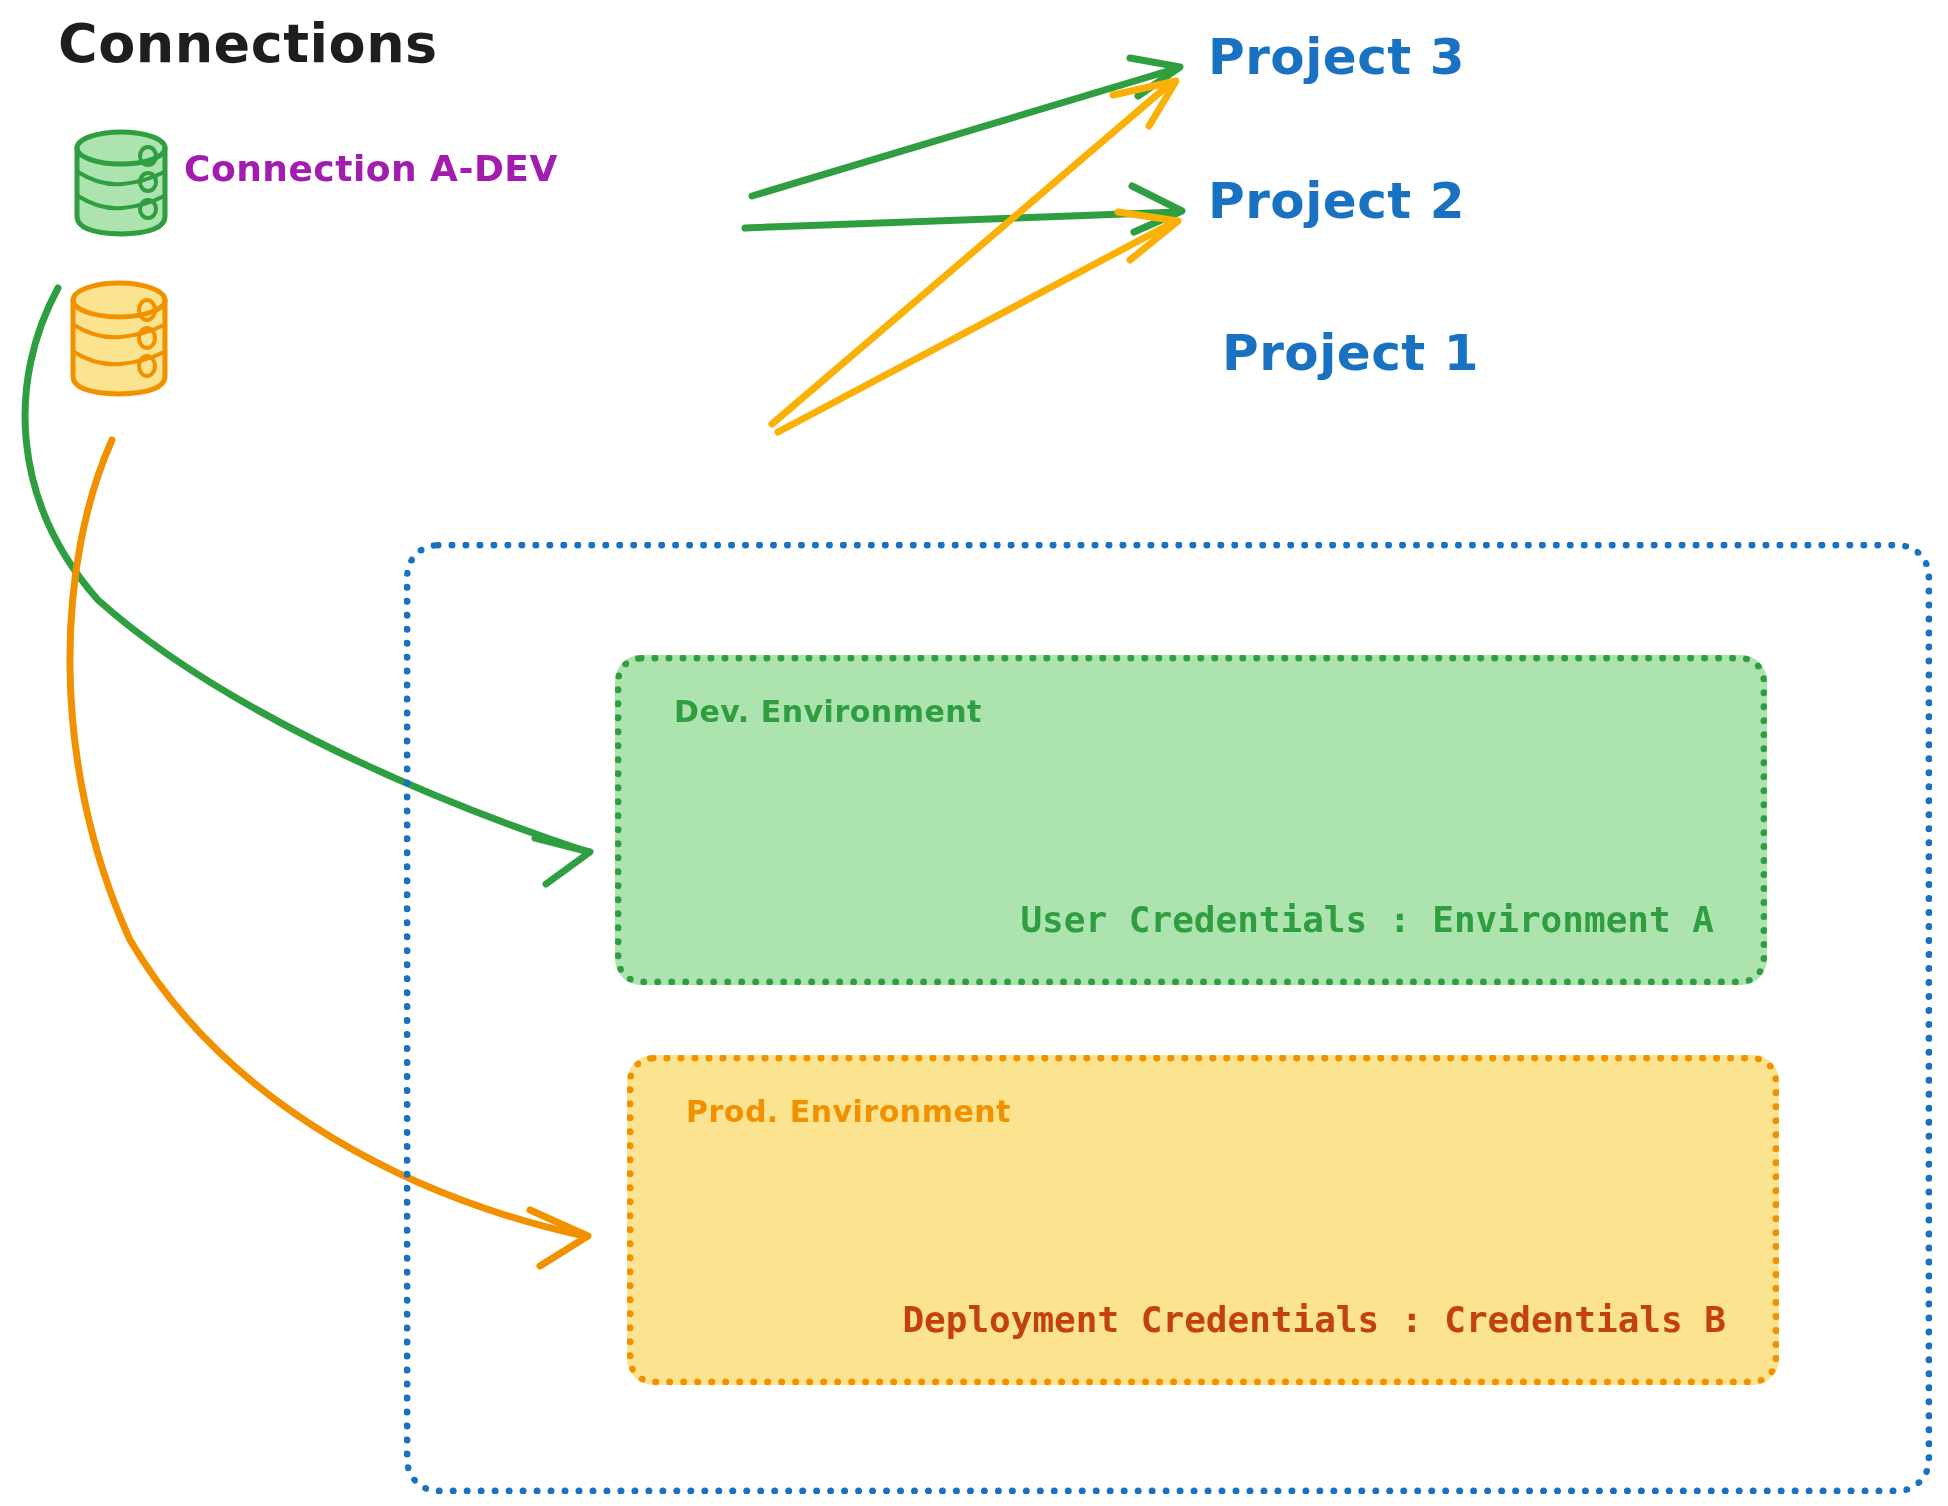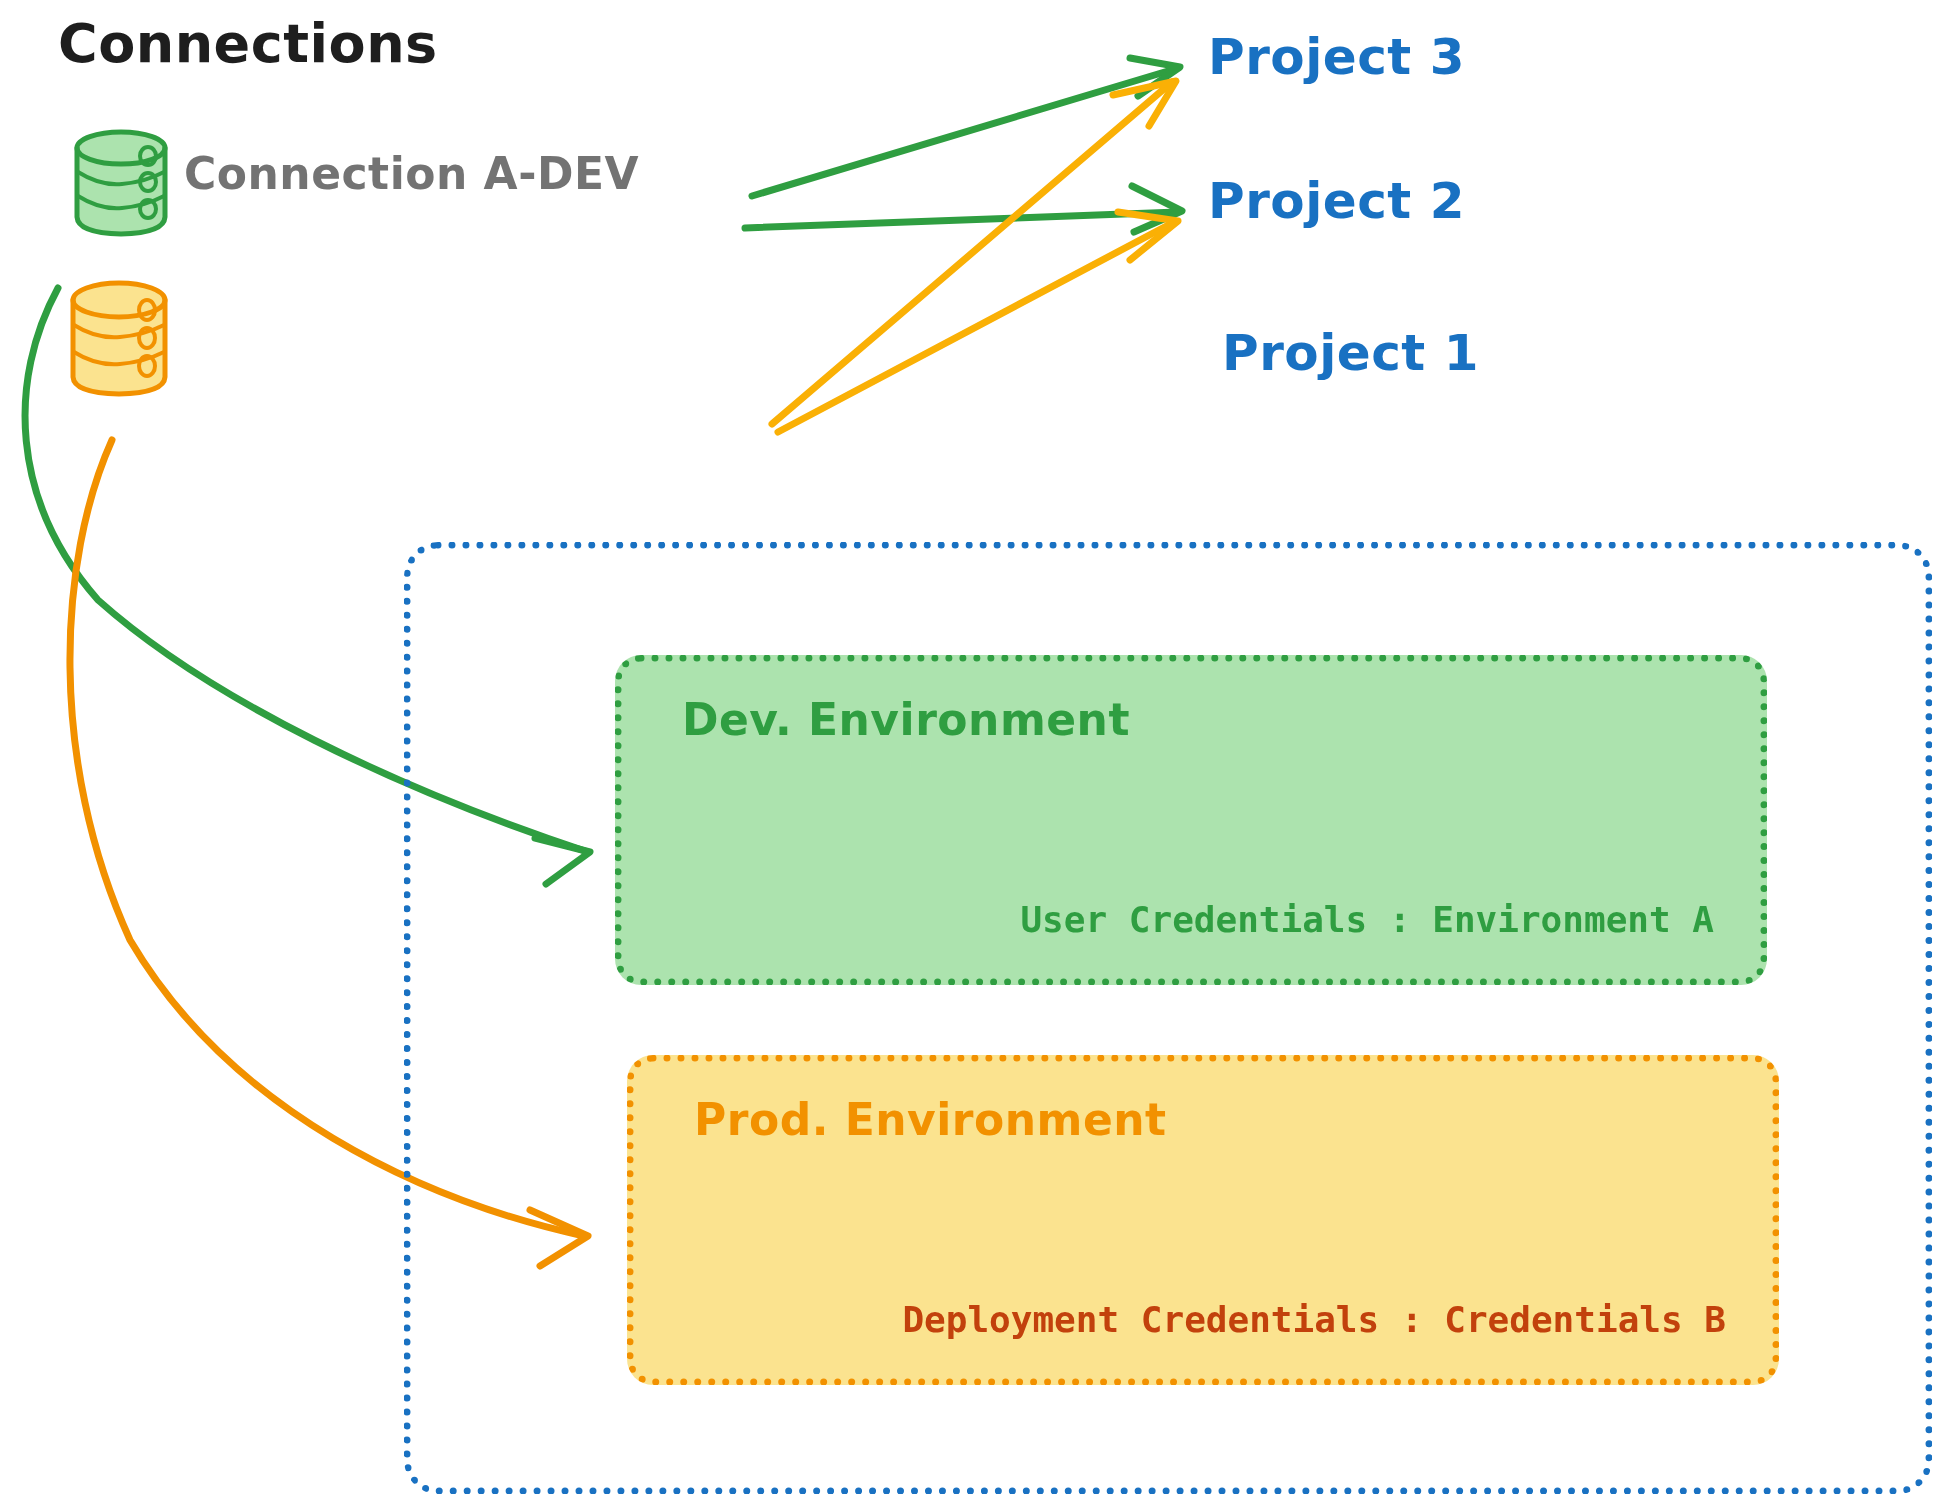--- a/index.html
+++ b/index.html
@@ -39,22 +39,22 @@
     left: 58px;
     top: 12px;
     font-size: 54px;
     color: #1e1e1e;
   }
   
   #conn-a-label {
     position: absolute;
     left: 184px;
     top: 148px;
-    font-size: 44px;
-    color: #737373;
+    font-size: 36px;
+    color: #a21caf;
     white-space: nowrap;
   }
   #conn-b-label {
     position: absolute;
     left: 178px;
     top: 310px;
     font-size: 44px;
     color: #f29100;
     white-space: nowrap;
   }
@@ -98,23 +98,23 @@
   #prod-env-box {
     left: 620px;
     top: 1048px;
     width: 1152px;
     height: 330px;
     background: #fbe38f;
     border: 7px dotted #f29100;
   }
   .env-title {
     position: absolute;
-    left: 60px;
+    left: 52px;
     top: 32px;
-    font-size: 44px;
+    font-size: 30px;
     white-space: nowrap;
   }
   #dev-env-title { color: #2f9e41; }
   #prod-env-title { color: #f29100; }
 
   .env-cred {
     position: absolute;
     right: 46px;
     bottom: 38px;
     font-size: 36px;

